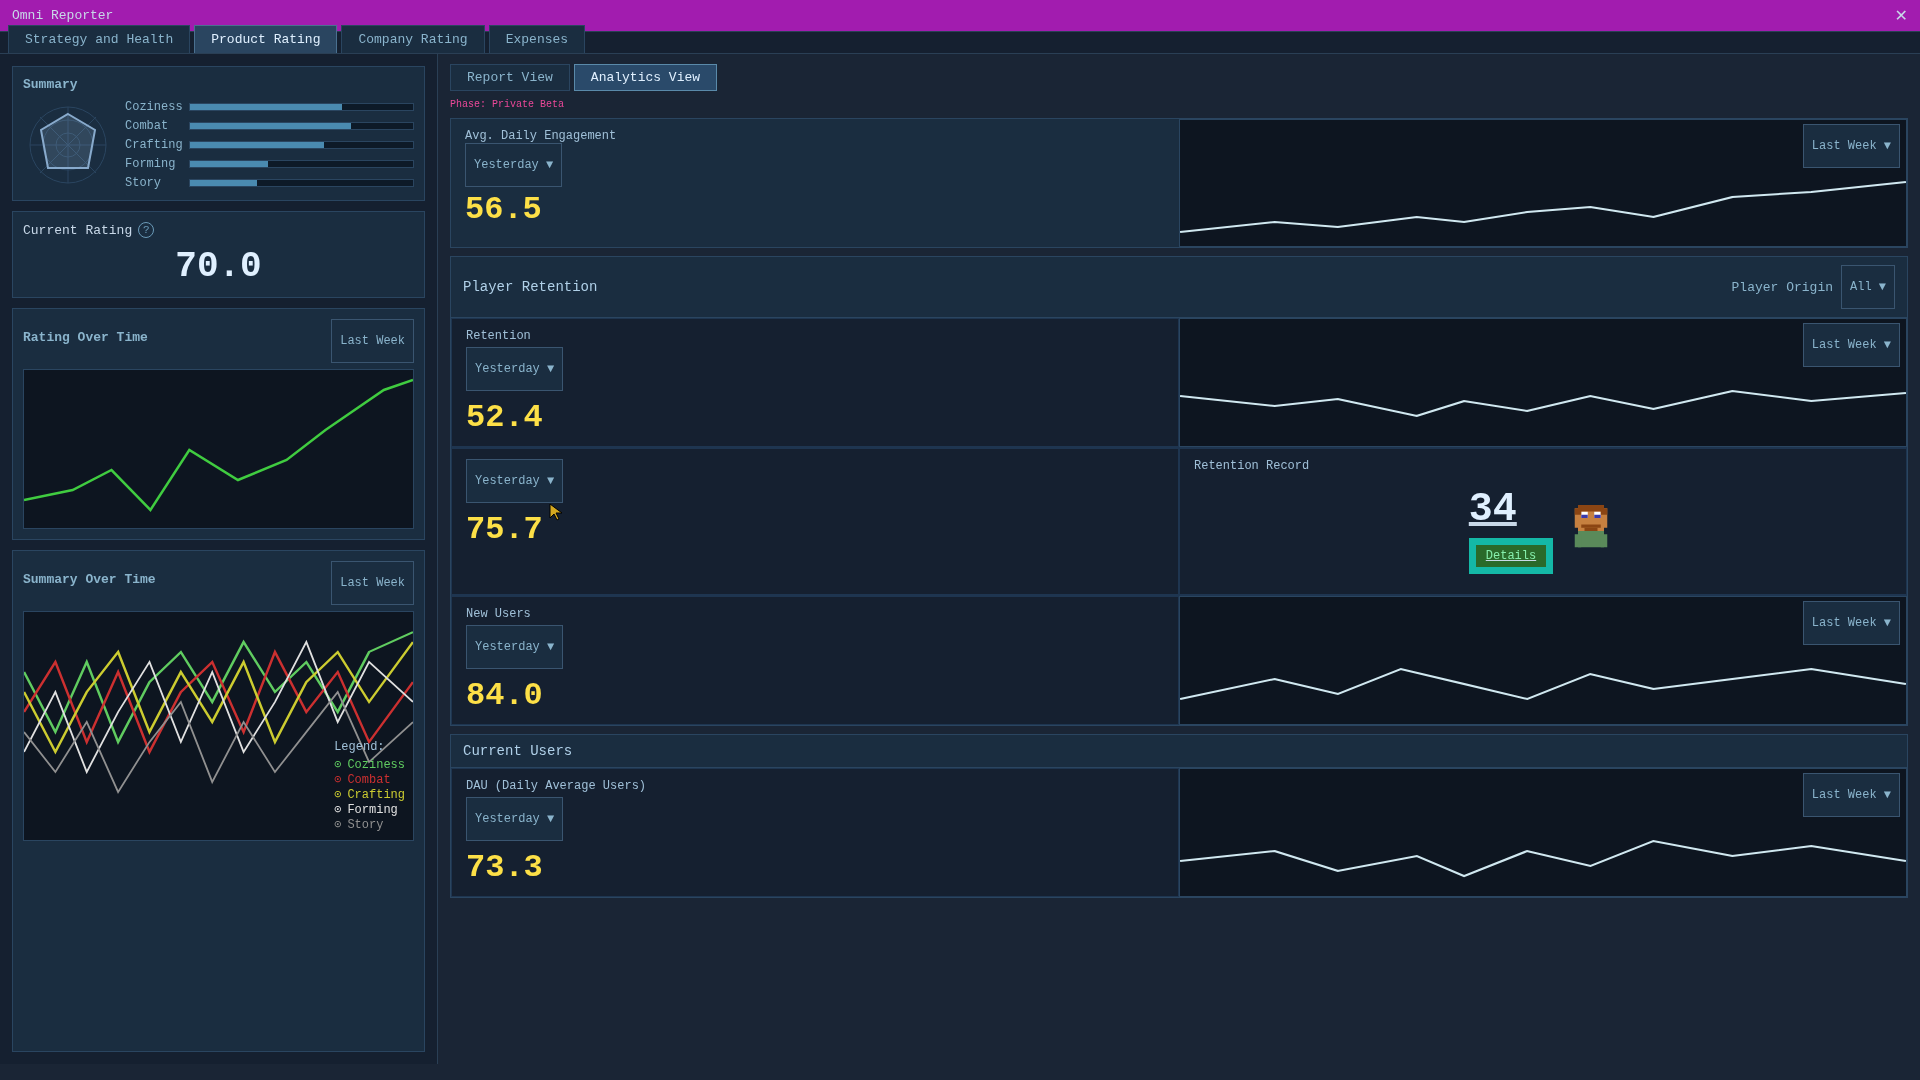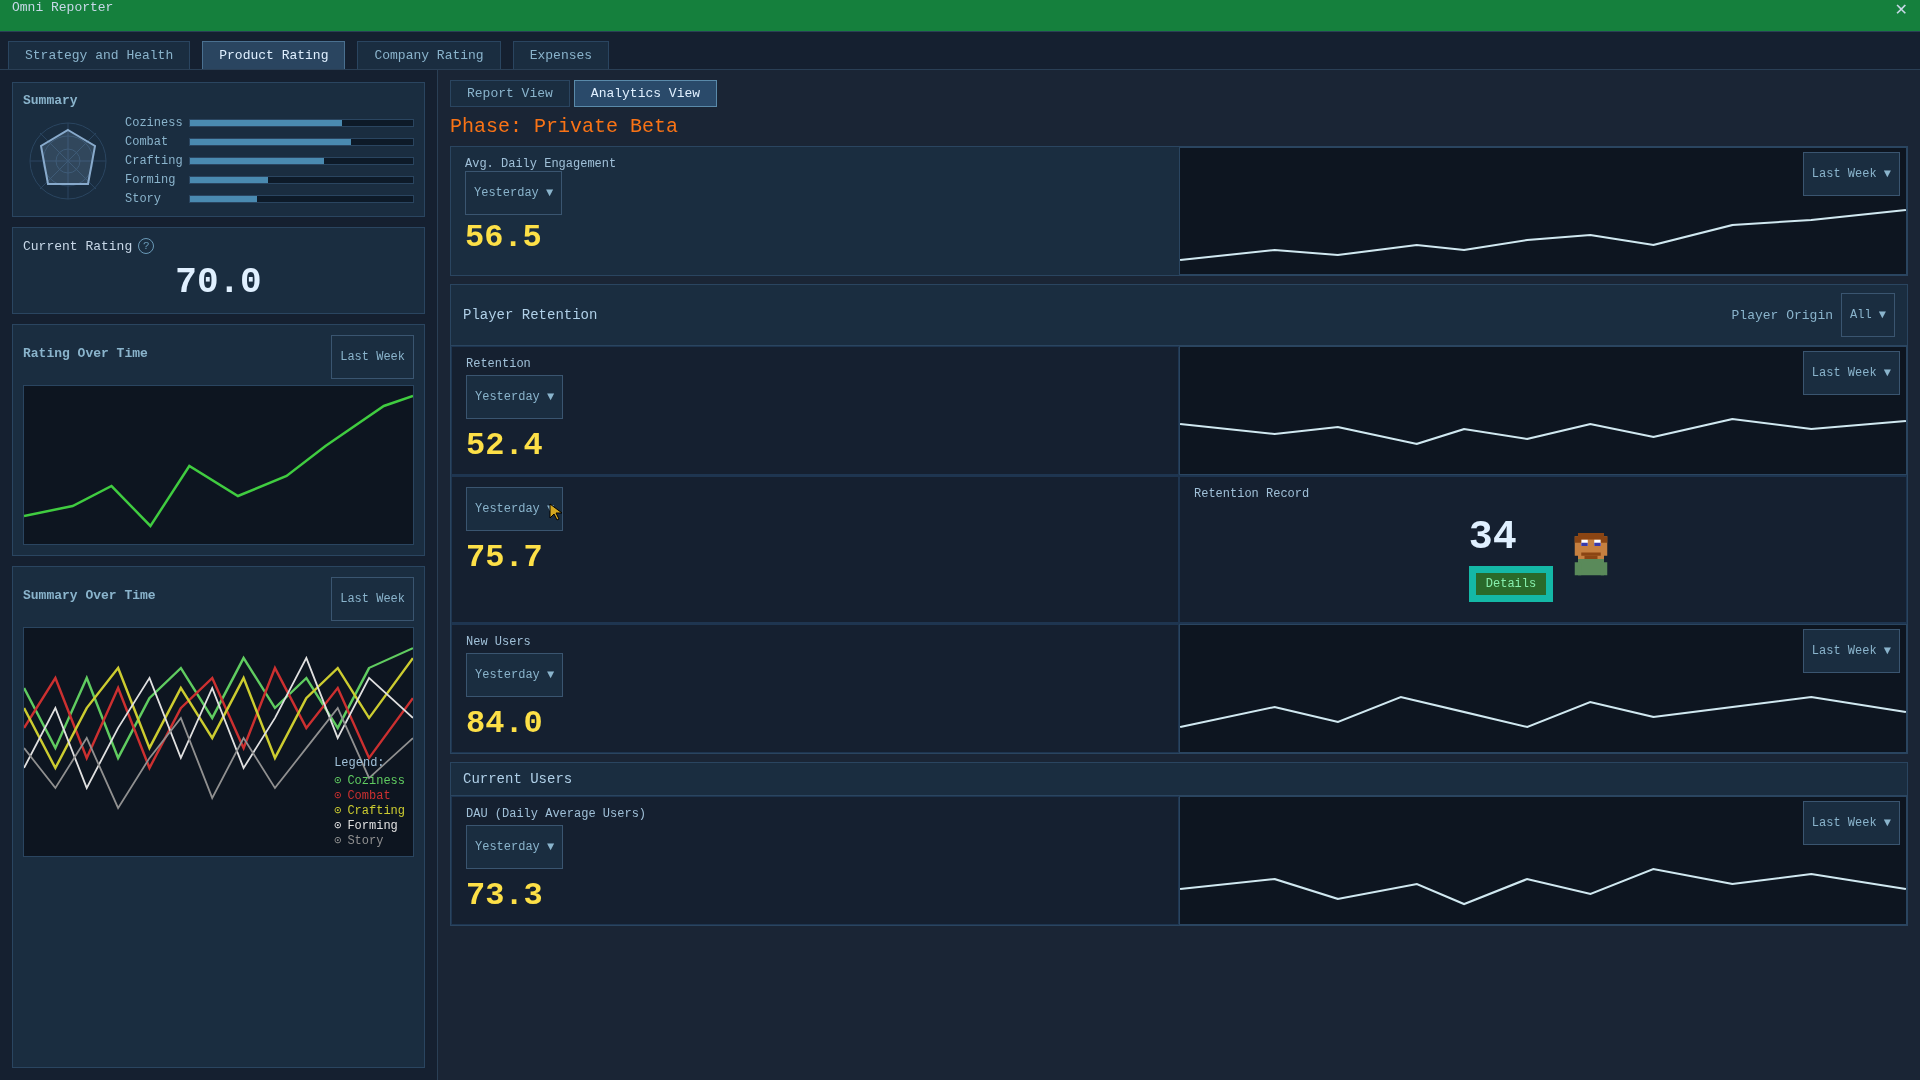--- a/index.html
+++ b/index.html
@@ -7,45 +7,45 @@
       background: #1a2535;
       color: #c8d8e8;
       font-family: 'Courier New', monospace;
       font-size: 13px;
       width: 1920px;
       height: 1080px;
       overflow: hidden;
     }
     
     #titlebar {
-      background: #15803d;
+      background: #a21caf;
       height: 32px;
       display: flex;
-      align-items: flex-start;
+      align-items: center;
       justify-content: space-between;
       padding: 0 12px;
       border-bottom: 1px solid #2a3f55;
     }
     #close-btn {
       color: #8ab4cc;
       font-size: 16px;
       cursor: pointer;
       background: none;
       border: none;
       color: #c8d8e8;
     }
     
     #nav-tabs {
       background: #152030;
-      height: 38px;
+      height: 22px;
       display: flex;
       align-items: flex-end;
       padding: 0 8px;
       border-bottom: 1px solid #2a3f55;
-      gap: 12px;
+      gap: 4px;
     }
     .nav-tab {
       padding: 6px 16px;
       font-size: 13px;
       cursor: pointer;
       color: #8ab4cc;
       background: #1a2d40;
       border: 1px solid #2a4560;
       border-bottom: none;
     }
@@ -185,22 +185,22 @@
       font-family: 'Courier New', monospace;
       font-size: 13px;
     }
     .sub-tab.active {
       background: #2a4a6a;
       color: #e0f0ff;
       border-color: #5a8aaa;
     }
     
     #phase-label {
-      color: #f97316;
-      font-size: 20px;
+      color: #ec4899;
+      font-size: 10px;
       flex-shrink: 0;
     }
     
     .content-section {
       background: #1a2d40;
       border: 1px solid #2a4560;
       padding: 0;
       flex-shrink: 0;
     }
     .content-section-title {
@@ -229,20 +229,21 @@
       position: relative;
       overflow: hidden;
     }
     
     .retention-record-inner {
       display: flex;
       align-items: center;
       justify-content: center;
       gap: 12px;
       padding: 10px;
+      text-decoration: underline;
     }
     .rr-value { font-size: 40px; color: #e0f0ff; font-weight: bold; }
     .details-btn {
       background: #2a6a2a;
       border: 7px solid #14b8a6;
       color: #86efac;
       padding: 4px 10px;
       font-size: 12px;
       cursor: pointer;
       font-family: 'Courier New', monospace;

